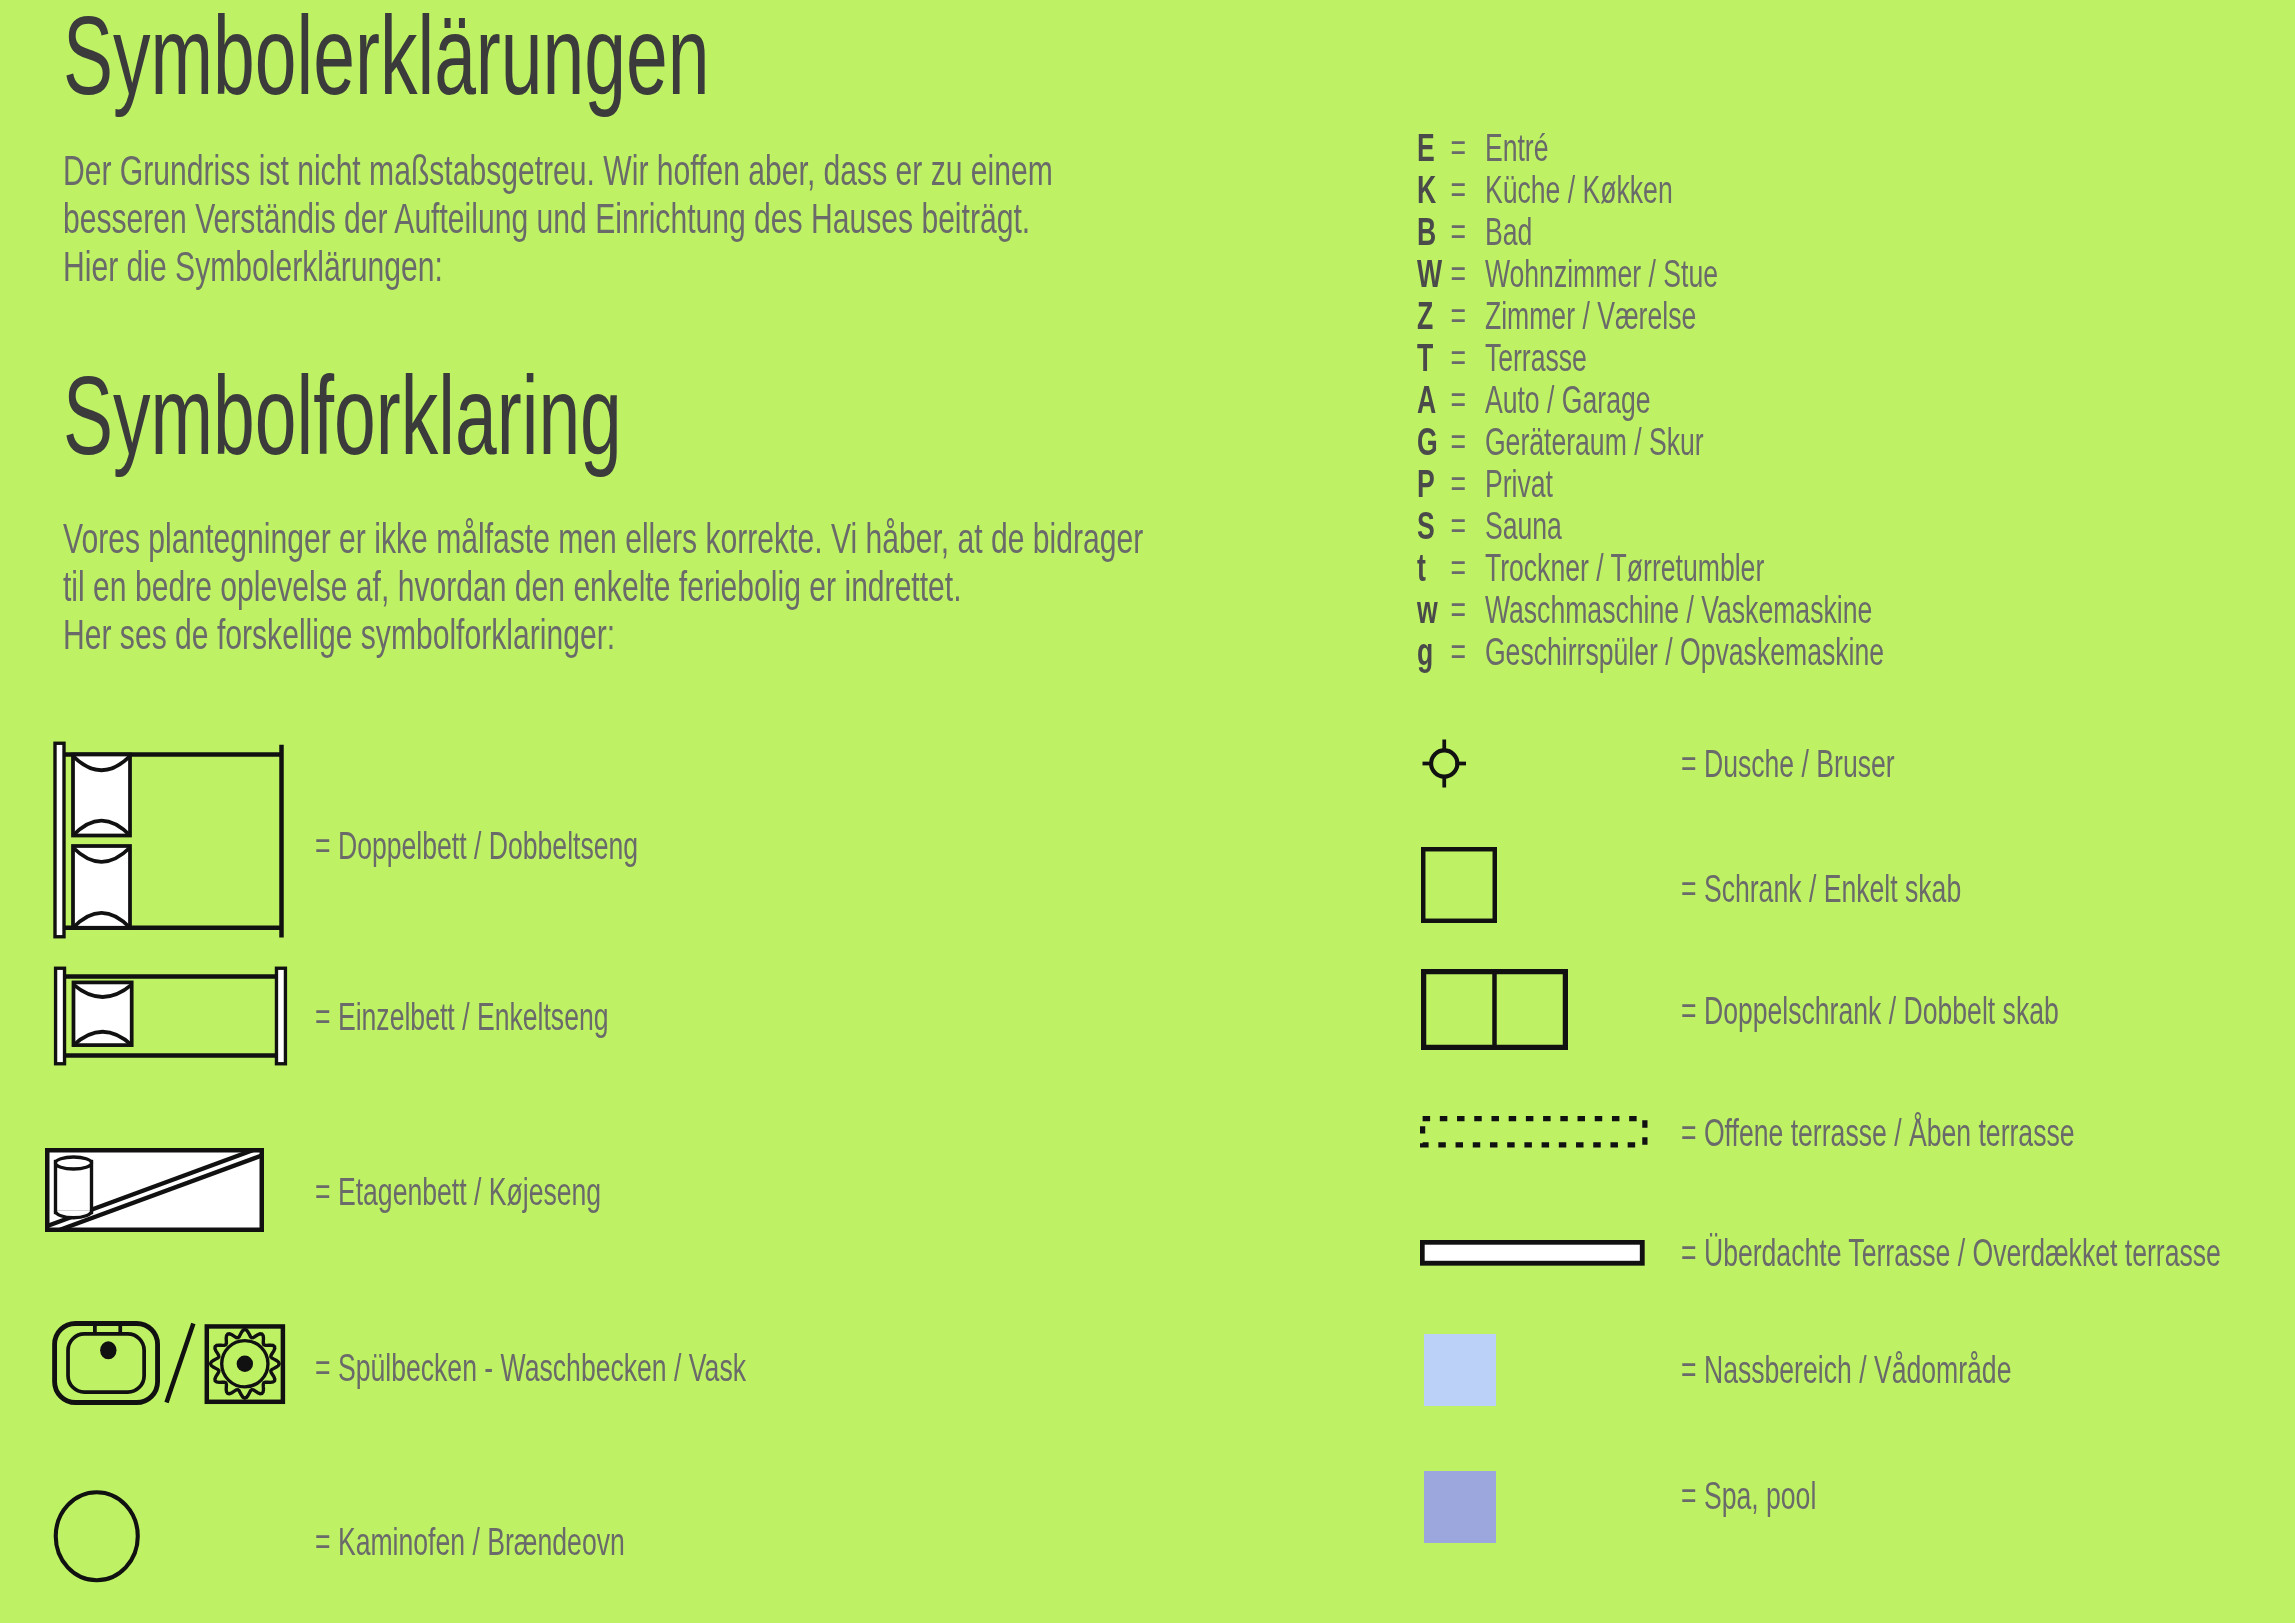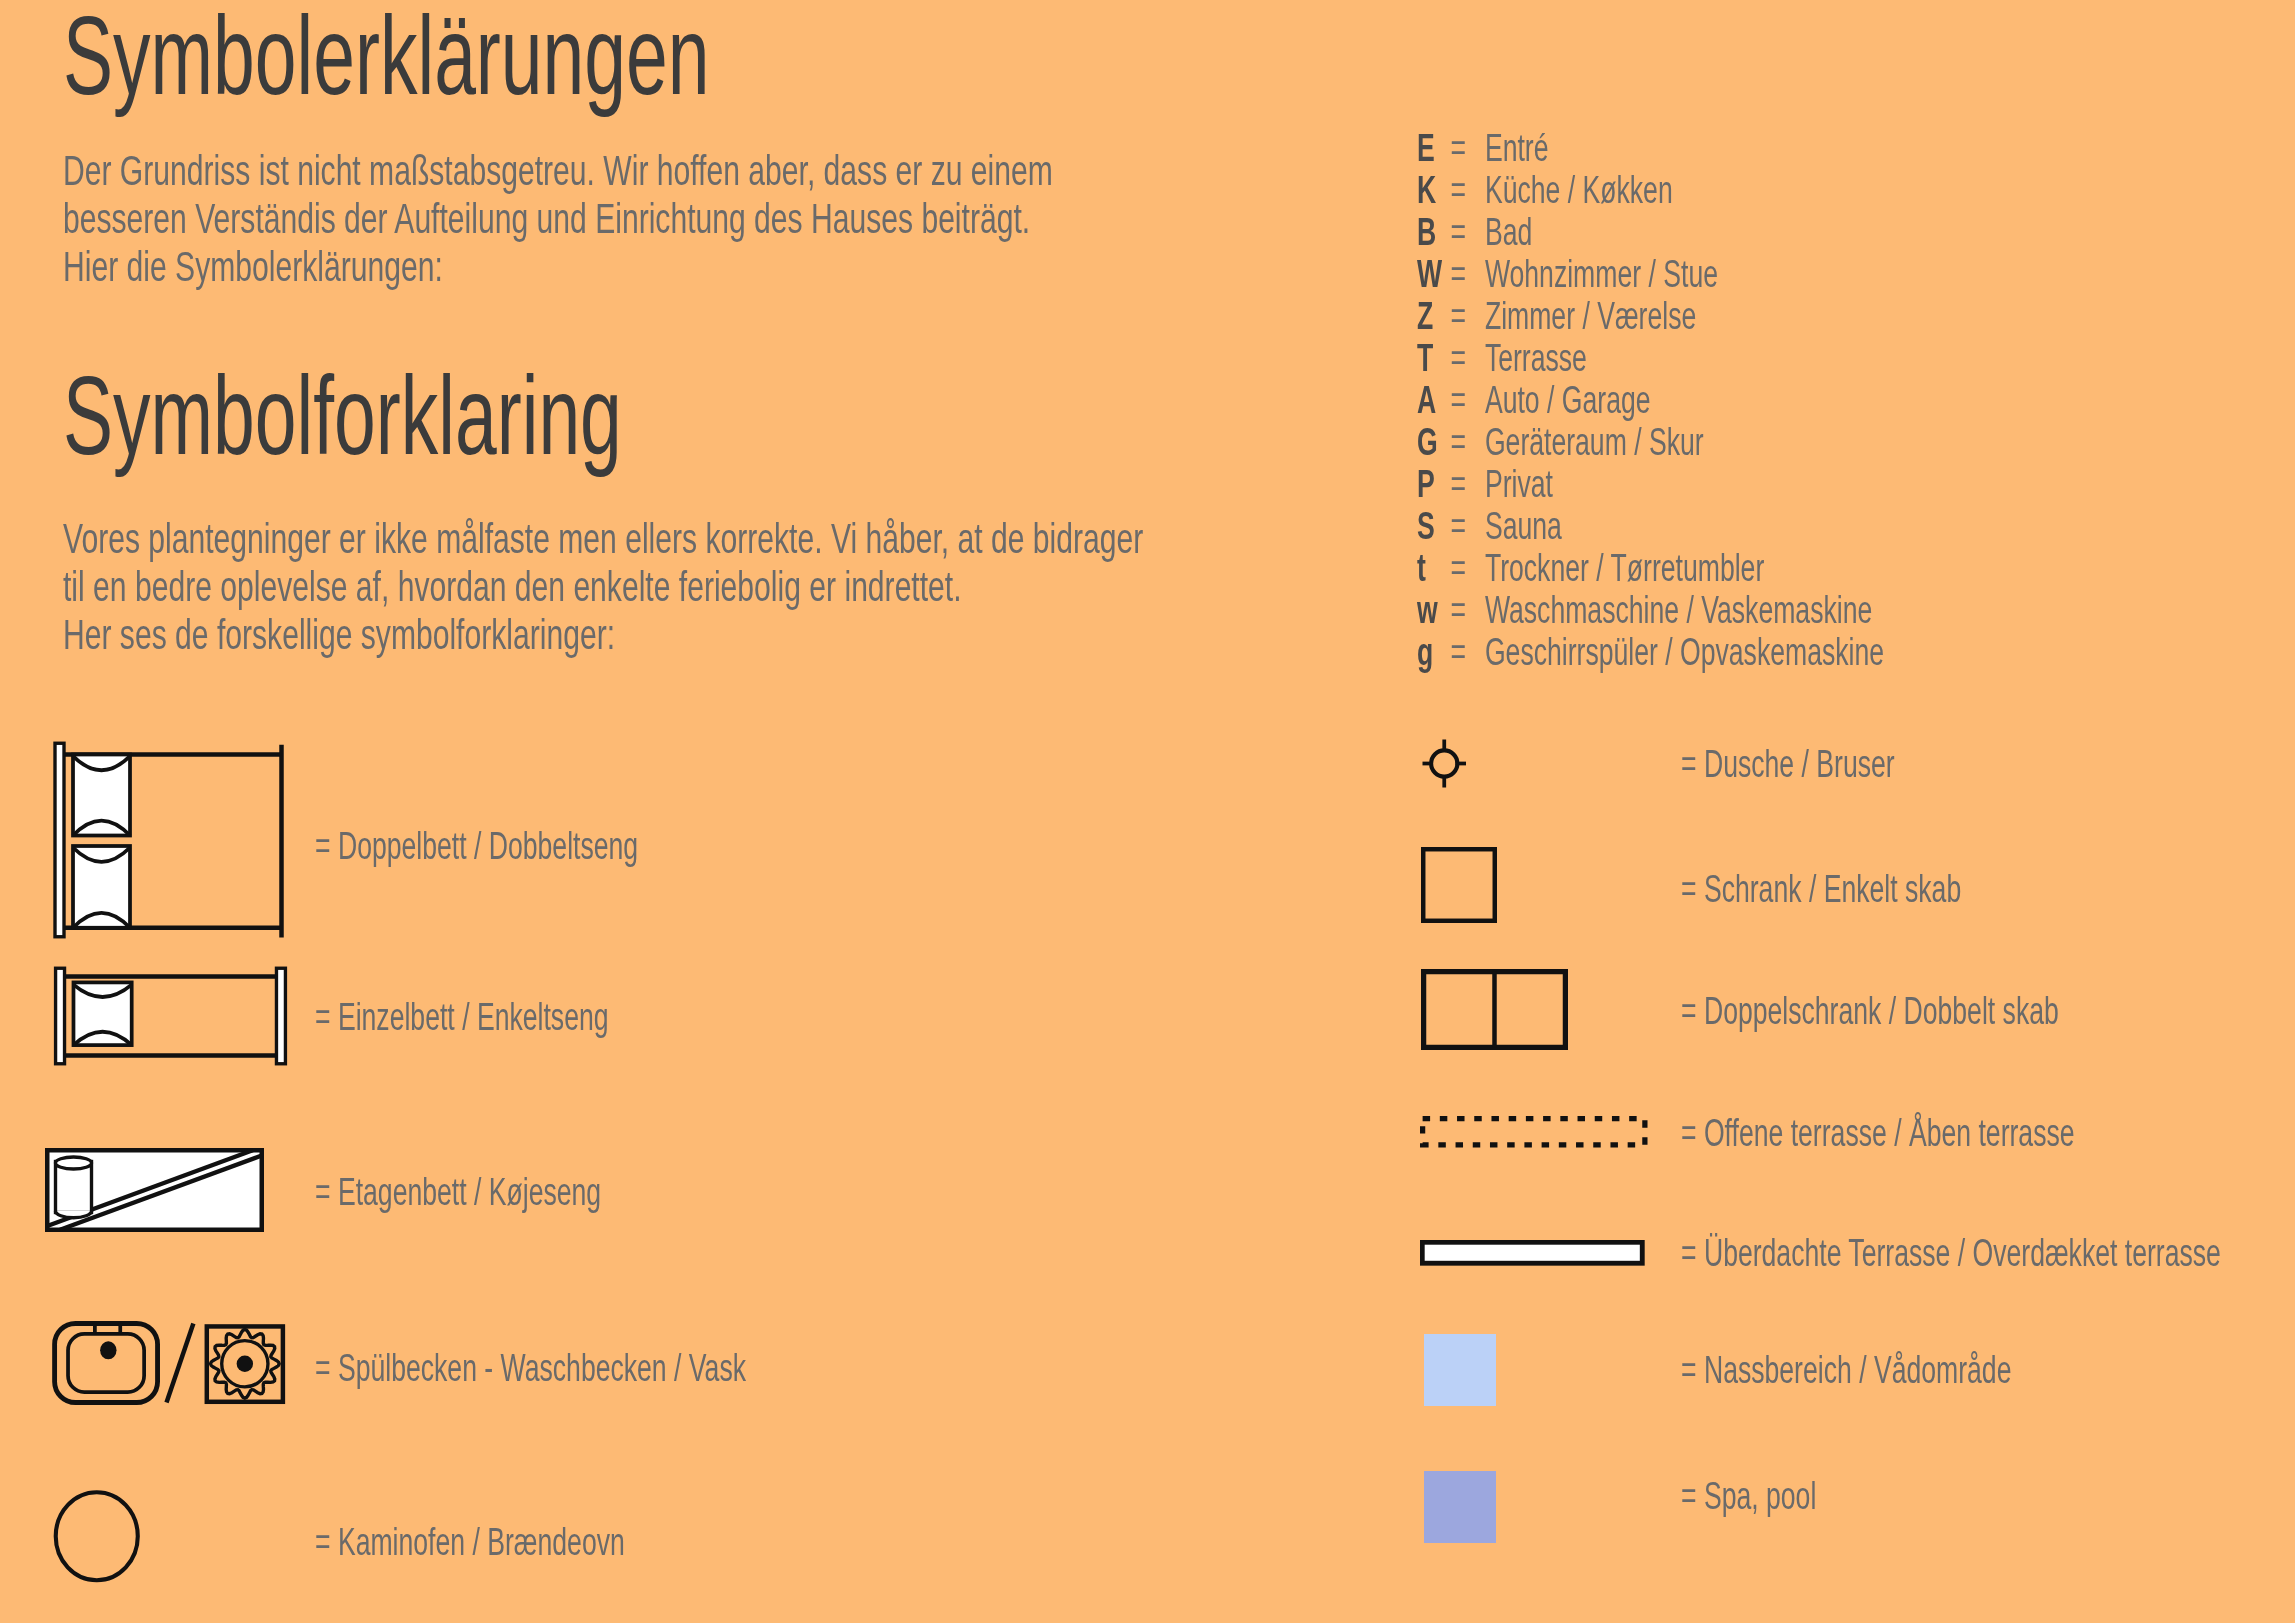--- a/index.html
+++ b/index.html
@@ -1,20 +1,20 @@
 <!DOCTYPE html>
 <html style="font-size:12px"><head>
 <meta charset="utf-8">
 <style>
   html, body { margin: 0; padding: 0; background: #ffffff; }
   .stage {
     position: relative;
     width: 2295px;
     height: 1623px;
-    background: #fdba74;
+    background: #bef264;
     font-family: "Liberation Sans", "DejaVu Sans", sans-serif;
     overflow: hidden;
   }
   .title {
     position: absolute;
     left: 63px;
     margin: 0;
     font-size: 112px;
     line-height: 112px;
     font-weight: 400;

